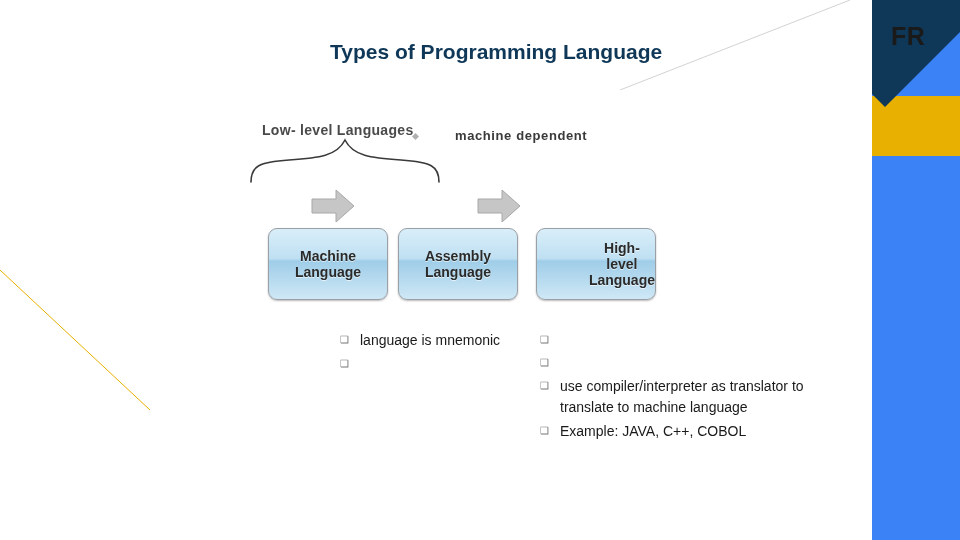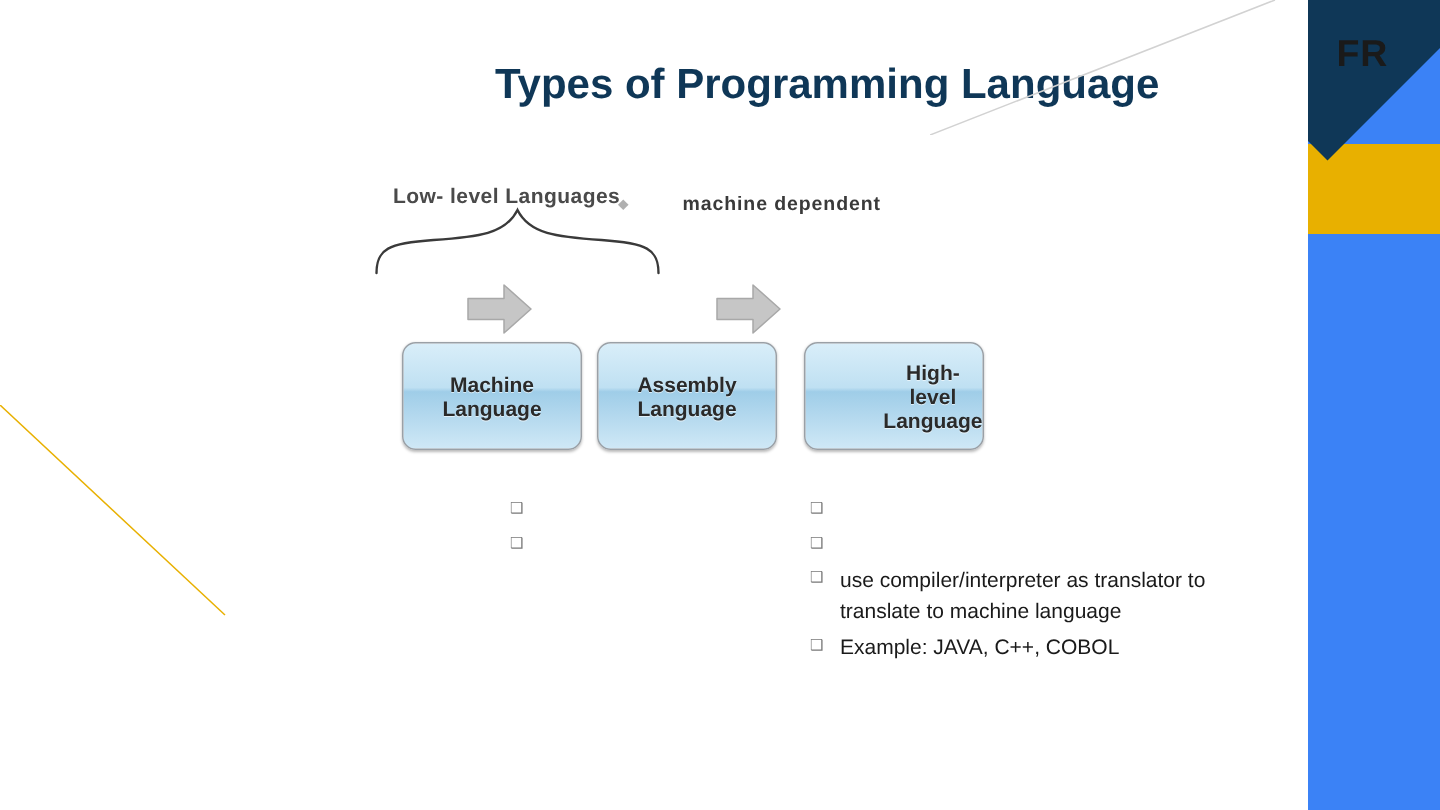--- a/index.html
+++ b/index.html
@@ -71,21 +71,21 @@
     height: 150px;
     overflow: hidden;
     pointer-events: none;
   }
 
   
   .title {
     position: absolute;
     left: 330px;
     top: 40px;
-    font-size: 28px;
+    font-size: 21px;
     font-weight: bold;
     color: #0f3757;
     font-family: "Liberation Sans", sans-serif;
     white-space: nowrap;
   }
 
   
   .diagram {
     position: absolute;
     left: 190px;
@@ -258,20 +258,21 @@
   <div class="box box3">
     <div class="box-text">High-<br>level<br>Language</div>
   </div>
 </div>
 
 <div class="bullets">
 
   <div class="col col-left">
     <div class="bullet-row">
       <span class="bullet-marker">❑</span>
+      <span class="bullet-text">language is mnemonic</span>
     </div>
     <div class="bullet-row">
       <span class="bullet-marker">❑</span>
     </div>
   </div>
 
   <div class="col col-right">
     <div class="bullet-row">
       <span class="bullet-marker">❑</span>
     </div>

